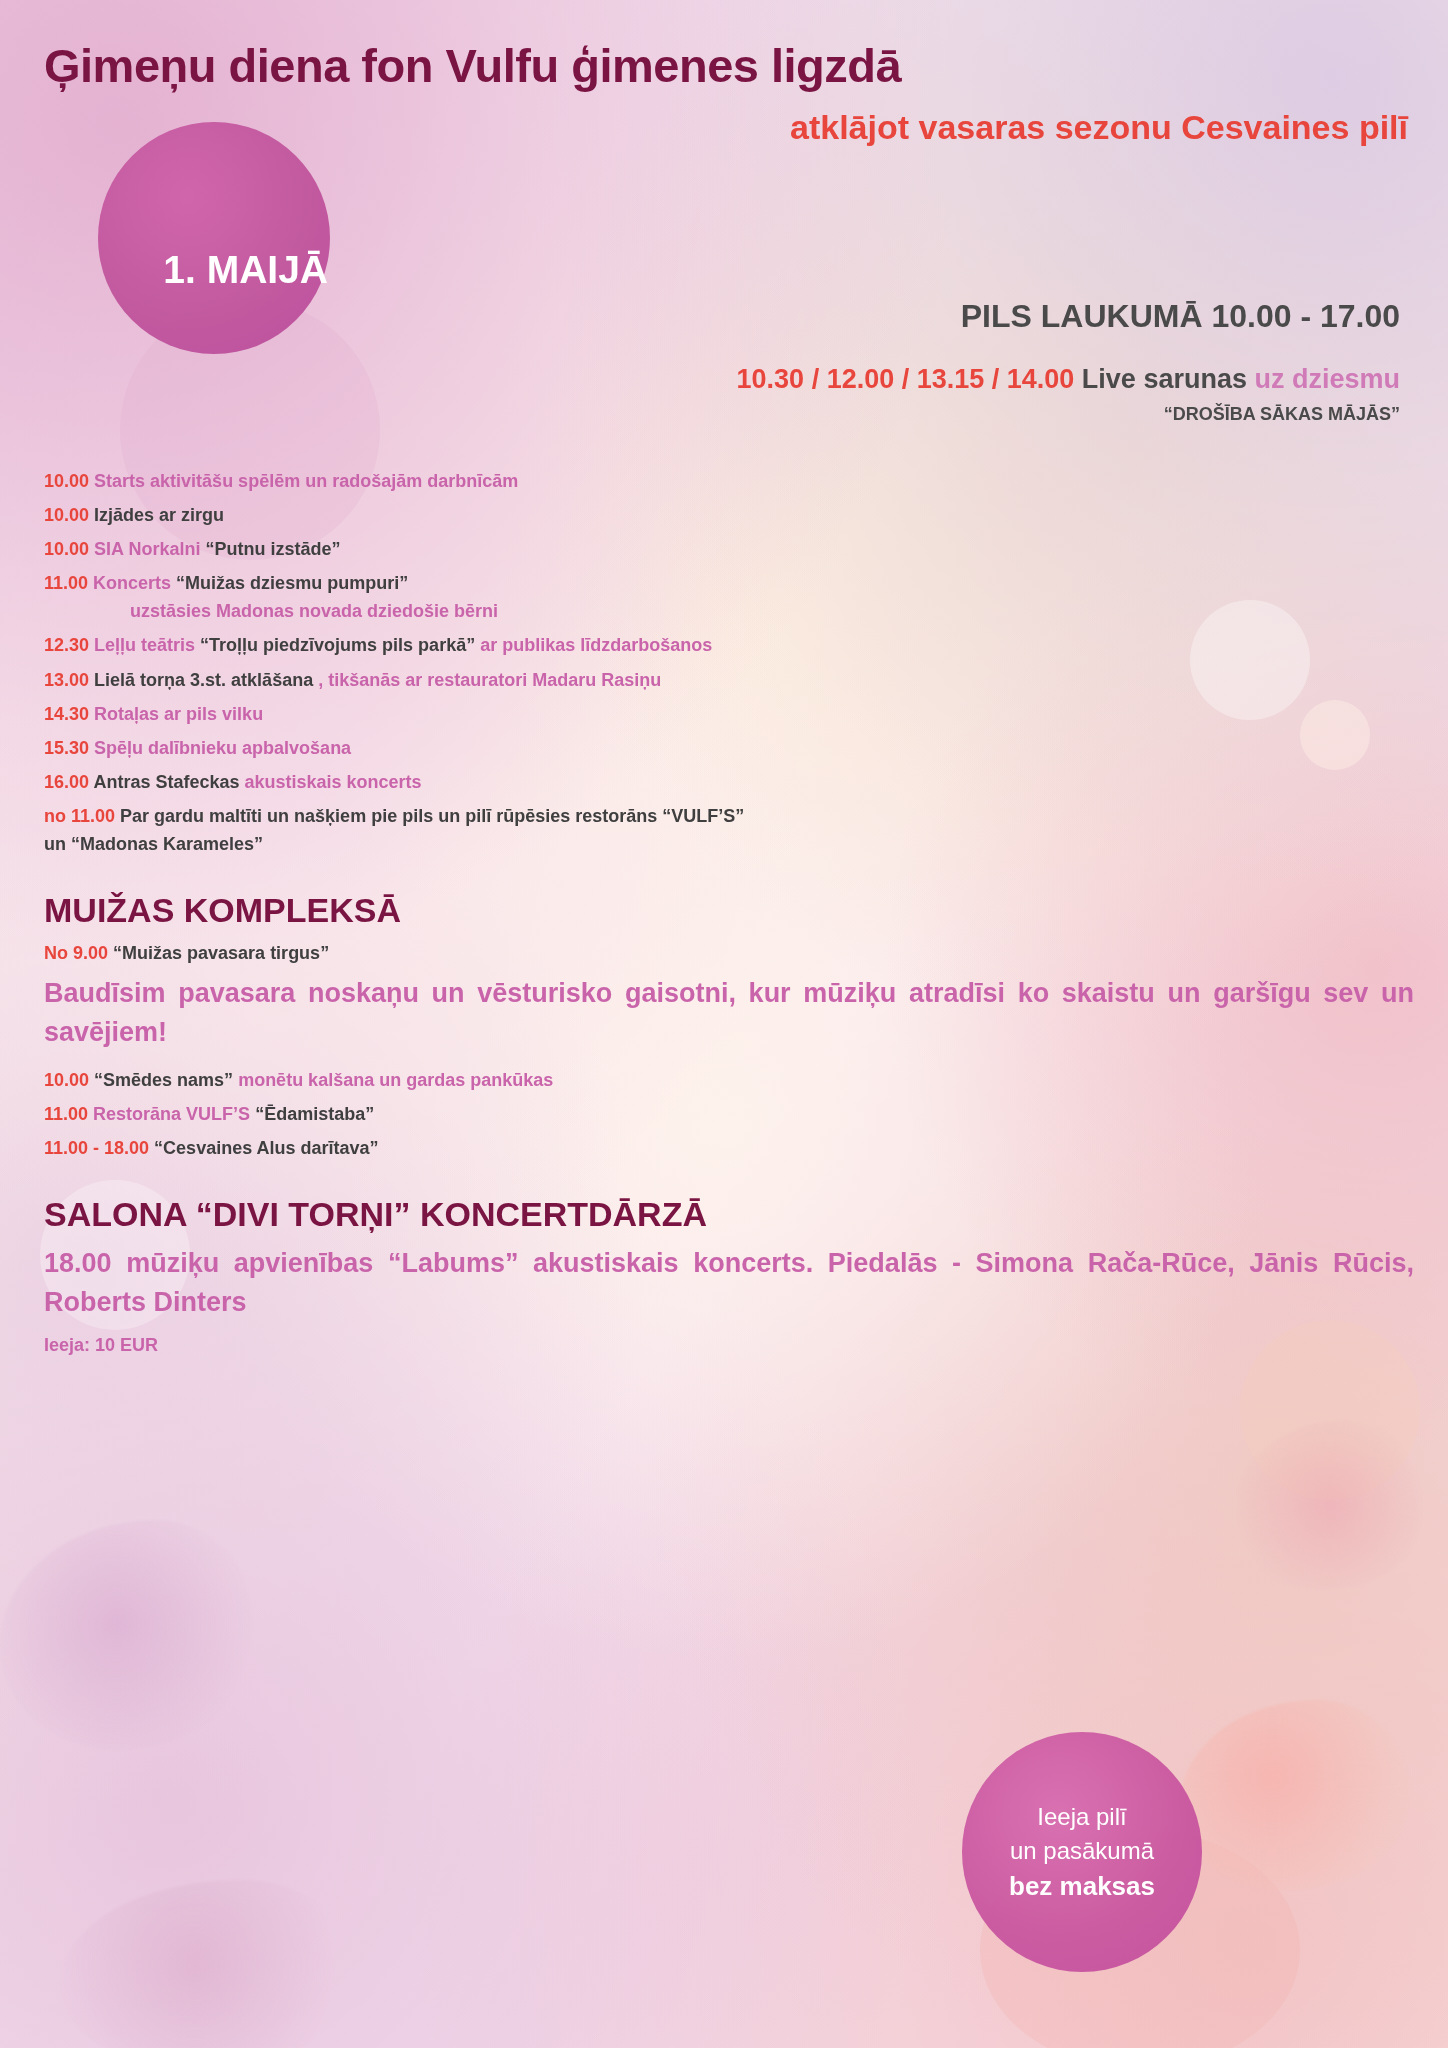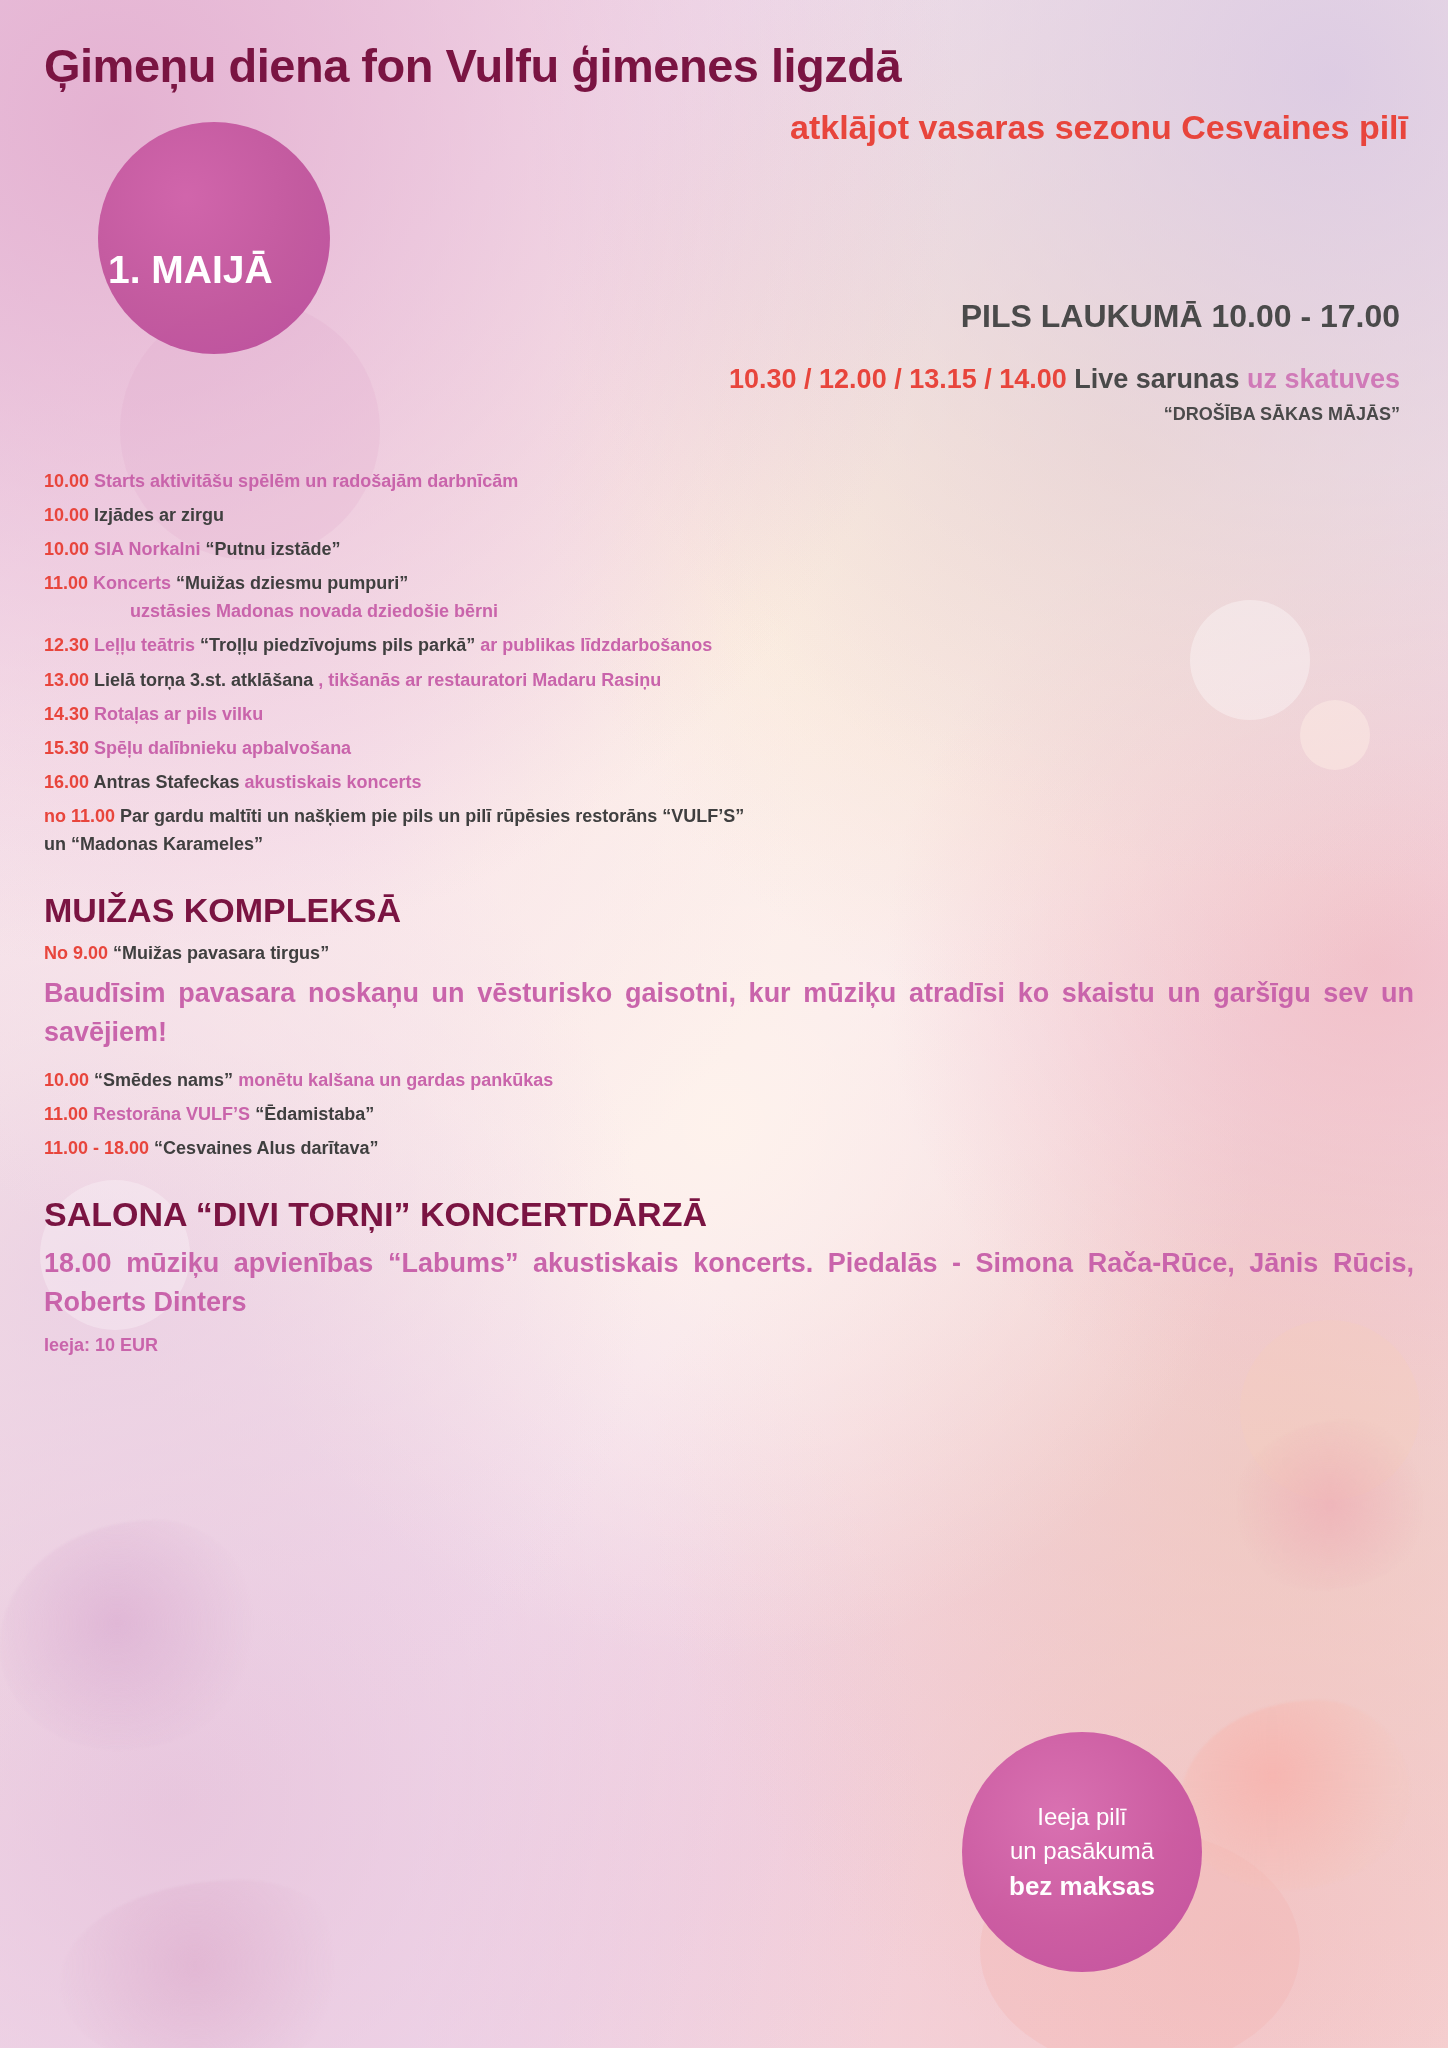--- a/index.html
+++ b/index.html
@@ -84,21 +84,21 @@
     border-radius: 50%;
     background: radial-gradient(circle at 38% 32%, #cf5fa8 0%, #c0539b 55%, #b8479a 100%);
     opacity: 0.93;
     z-index: 2;
   }
   .date-text {
     position: absolute;
     left: 108px;
     top: 248px;
     width: 220px;
-    text-align: left;
+    text-align: right;
     font-size: 39px;
     font-weight: bold;
     color: #ffffff;
     z-index: 4;
   }
 
   
   .pils-laukuma {
     position: absolute;
     right: 48px;
@@ -213,21 +213,21 @@
 
   <div class="title">Ģimeņu diena fon Vulfu ģimenes ligzdā</div>
   <div class="subtitle">atklājot vasaras sezonu Cesvaines pilī</div>
 
   <div class="date-text">1. MAIJĀ</div>
 
   <div class="pils-laukuma">PILS LAUKUMĀ 10.00 - 17.00</div>
   <div class="live-line">
     <span class="t">10.30 / 12.00 / 13.15 / 14.00</span>
     <span class="dark">Live sarunas</span>
-    <span class="p">uz skatuves</span>
+    <span class="p">uz dziesmu</span>
   </div>
   <div class="quote-line">“DROŠĪBA SĀKAS MĀJĀS”</div>
 
   <div class="program">
 
     <div class="row">
       <span class="time">10.00</span>
       <span class="pink">Starts aktivitāšu spēlēm un radošajām darbnīcām</span>
     </div>
 

